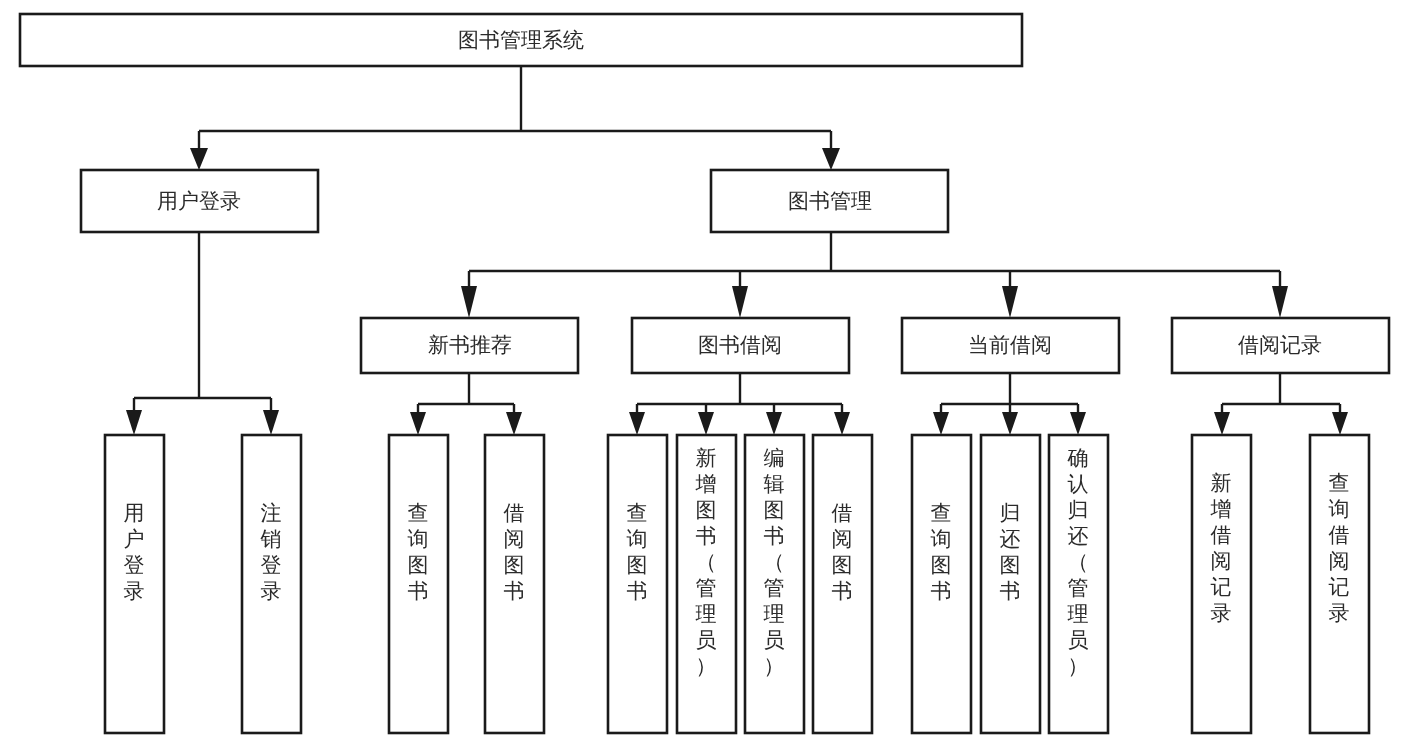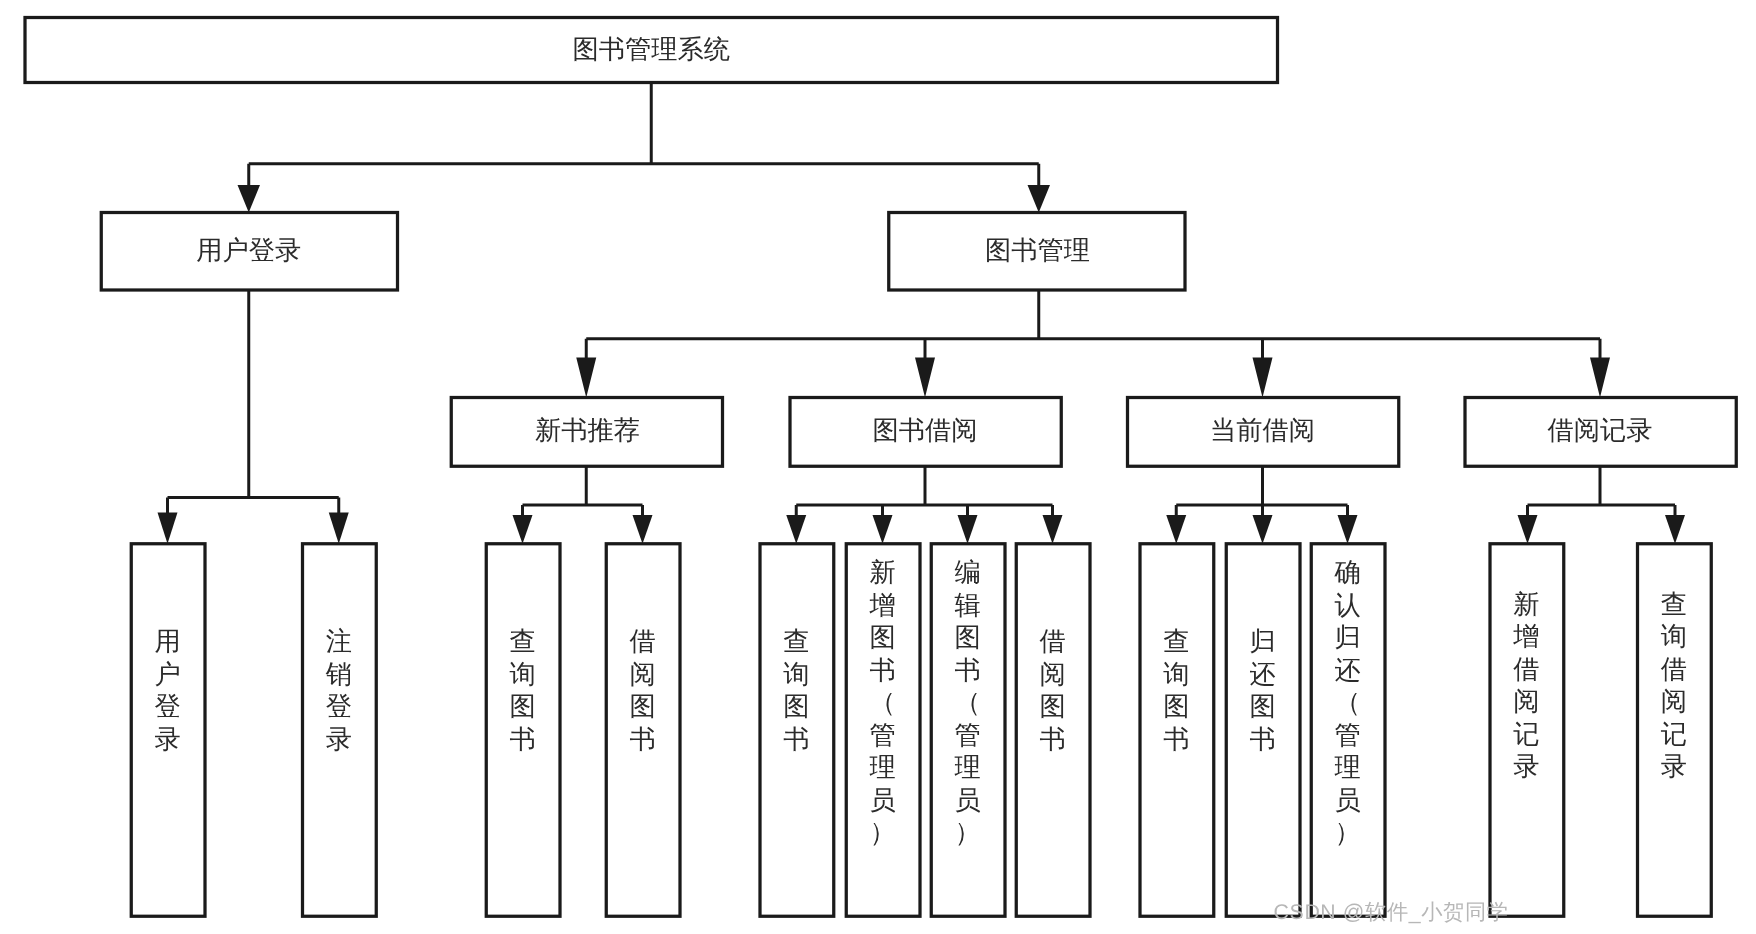--- a/index.html
+++ b/index.html
@@ -221,14 +221,13 @@
         <rect class="node-rect" x="1192" y="435" width="59" height="298"></rect>
         <text class="leaf-label-v" x="1221" y="490"><tspan x="1221" dy="0">新</tspan><tspan x="1221" dy="26">增</tspan><tspan x="1221" dy="26">借</tspan><tspan x="1221" dy="26">阅</tspan><tspan x="1221" dy="26">记</tspan><tspan x="1221" dy="26">录</tspan></text>
       </g>
       <g>
         <rect class="node-rect" x="1310" y="435" width="59" height="298"></rect>
         <text class="leaf-label-v" x="1339" y="490"><tspan x="1339" dy="0">查</tspan><tspan x="1339" dy="26">询</tspan><tspan x="1339" dy="26">借</tspan><tspan x="1339" dy="26">阅</tspan><tspan x="1339" dy="26">记</tspan><tspan x="1339" dy="26">录</tspan></text>
       </g>
     </g>
   </svg>
 
-  <div class="watermark">CSDN @软件_小贺同学</div>
 </div>
 
 </body></html>

